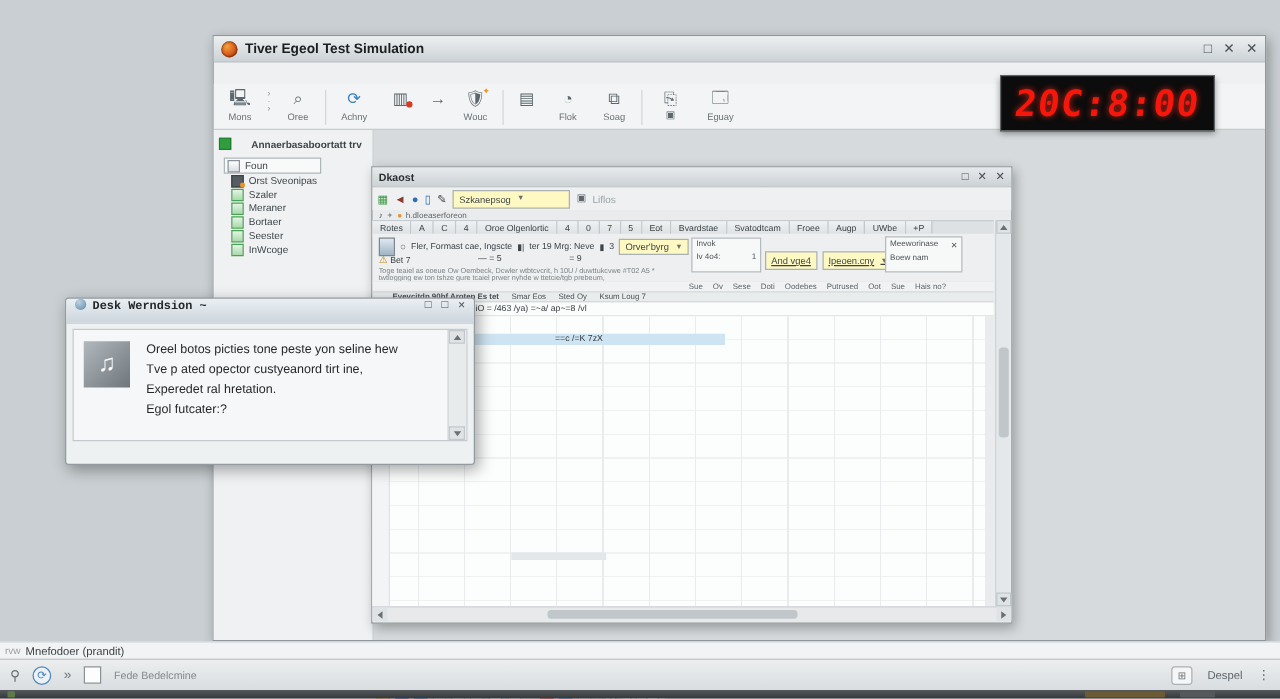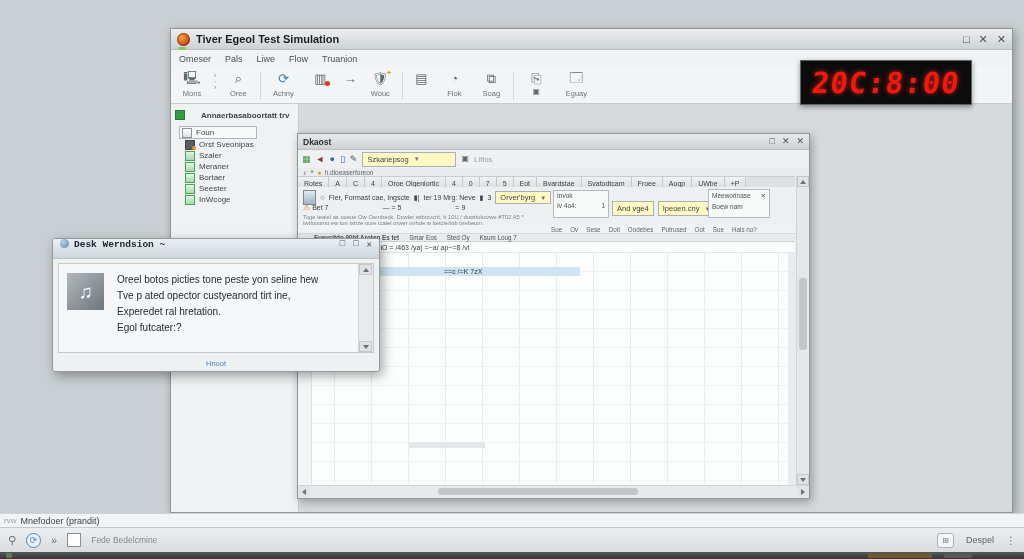--- a/index.html
+++ b/index.html
@@ -149,28 +149,20 @@
   <div class="win" style="left:170px;top:28px;width:843px;height:485px;">
     <div class="mw-titlebar">
       <span class="app-icon"></span>
       <span class="mw-title">Tiver Egeol Test Simulation</span>
       <span class="winbtns">
         <span>□</span>
         <span>✕</span>
         <span>✕</span>
       </span>
     </div>
-    <div class="mw-menubar">
-      <span class="greendash"></span>
-      <span>Omeser</span>
-      <span>Pals</span>
-      <span>Liwe</span>
-      <span>Flow</span>
-      <span>Truanion</span>
-    </div>
     <div class="mw-toolbar">
       <div class="tgroup">
         <span class="tico">🖳︎</span>
         <span class="lab">Mons</span>
       </div>
       <div class="chevcol">
           <span>›</span>
           <span>·</span>
           <span>›</span>
         </div>
@@ -352,21 +344,21 @@
       <div class="note" style="top:27px;">Toge teaiel as ooeue Ow Oembeck, Dcwler wtbtcvcrit, h 10U / duwttukcvwe #T02 A5 *</div>
       <div class="note" style="top:33px;">twtlogging ew ton tshze gure tcaiel prwer nyhde w ttetcie/tgb prebeum,</div>
 
       <div class="rbox" style="left:255px;top:3px;width:56px;height:28px;padding:1px 3px;">
         <div>Invok</div>
         <div style="display:flex;justify-content:space-between;margin-top:3px;">
           <span>Iv 4o4:</span>
           <span>1</span>
         </div>
       </div>
-      <div style="position:absolute;left:314px;top:14px;display:flex;gap:4px;">
+      <div style="position:absolute;left:314px;top:14px;display:flex;gap:4px;text-decoration:underline;">
         <span class="dd" style="height:13px;">
           <span>And vge4</span>
         </span>
         <span class="dd" style="height:13px;">
           <span>Ipeoen.cny</span>
           <span class="car">▼</span>
         </span>
       </div>
       <div class="rbox" style="left:410px;top:2px;width:62px;height:29px;padding:2px 3px;">
         <div style="display:flex;justify-content:space-between;">
@@ -454,21 +446,20 @@
       </div>
       <div class="dlg-scroll">
         <div class="sbtn" style="top:0;width:13px;">
             <span class="tri-up"></span>
           </div>
         <div class="sbtn" style="bottom:0;width:13px;">
             <span class="tri-dn"></span>
           </div>
       </div>
     </div>
-    <div class="dlg-link">Hnoot</div>
   </div>
 
   <div class="status-bar">
     <span style="color:#9aa2a7;font-size:8px;">rvw</span>
     <span>Mnefodoer (prandit)</span>
   </div>
 
   <div class="bottom-bar">
     <span style="font-size:11px;color:#6a7175;">⚲</span>
     <span class="sync-ic">⟳</span>

